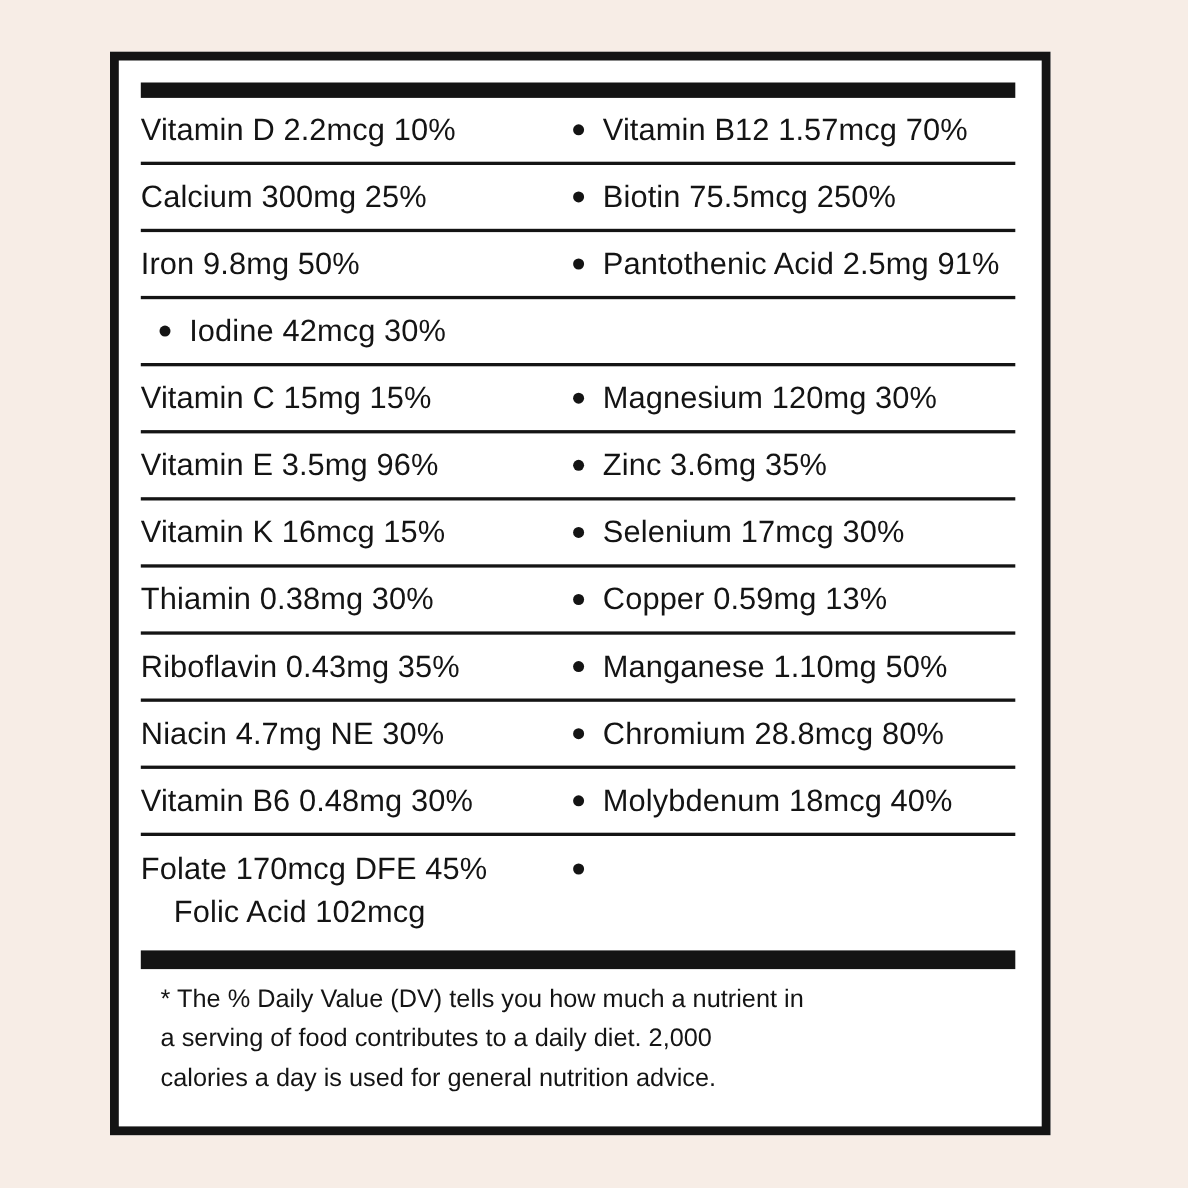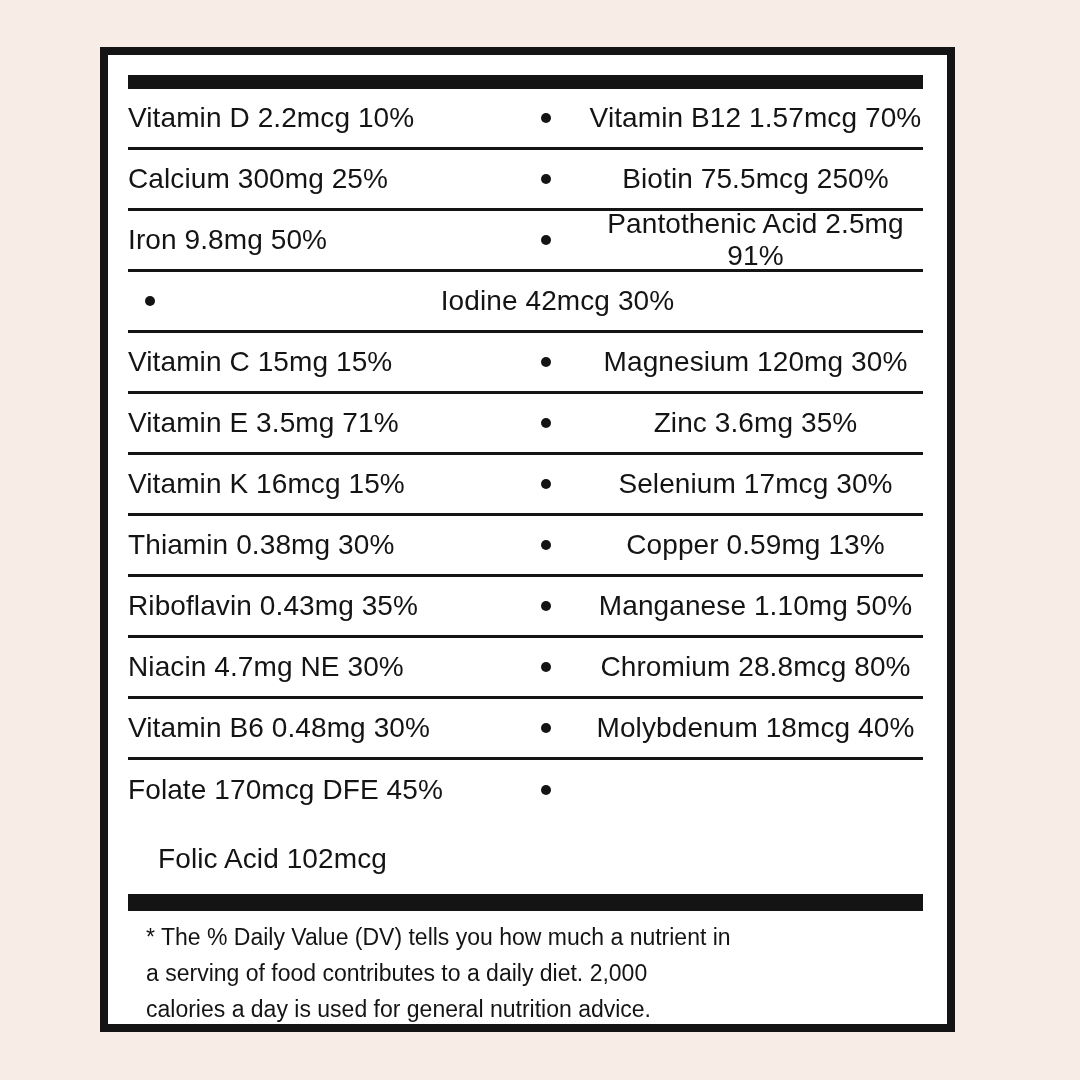--- a/index.html
+++ b/index.html
@@ -37,21 +37,20 @@
   .rows {
     width: 100%;
   }
   .row {
     display: flex;
     align-items: center;
     height: 58px;
     border-bottom: 3px solid #141414;
     font-size: 28px;
     letter-spacing: 0.1px;
-    gap: 20px;
   }
   .rows .row:last-child {
     border-bottom: none;
     height: auto;
     align-items: flex-start;
     padding: 12px 0 14px 0;
   }
   .cell-left {
     width: 376px;
     flex: 0 0 376px;
@@ -59,21 +58,20 @@
   .cell-left .main {
     line-height: 36px;
   }
   .cell-left .sub {
     line-height: 42px;
     padding-left: 30px;
     display: none;
   }
   .row.tall .cell-left .sub {
     display: block;
-    margin-top: 30px;
   }
   .bullet-wrap {
     width: 44px;
     flex: 0 0 44px;
     display: flex;
     justify-content: center;
     align-items: center;
     align-self: center;
   }
   .row.tall .bullet-wrap {
@@ -81,21 +79,20 @@
     height: 36px;
   }
   .bullet {
     width: 10px;
     height: 10px;
     border-radius: 50%;
     background: #141414;
   }
   .cell-right {
     flex: 1;
-    text-align: center;
   }
   .footnote {
     padding: 8px 0 0 18px;
     font-size: 23px;
     line-height: 36px;
   }
 </style>
 </head>
 <body>
 
@@ -151,21 +148,21 @@
 
     </div>
     <div class="bullet-wrap">
       <span class="bullet"></span>
     </div>
     <div class="cell-right">Magnesium 120mg 30%</div>
   </div>
 
   <div class="row">
     <div class="cell-left">
-      <div class="main">Vitamin E 3.5mg 71%</div>
+      <div class="main">Vitamin E 3.5mg 96%</div>
 
     </div>
     <div class="bullet-wrap">
       <span class="bullet"></span>
     </div>
     <div class="cell-right">Zinc 3.6mg 35%</div>
   </div>
 
   <div class="row">
     <div class="cell-left">

